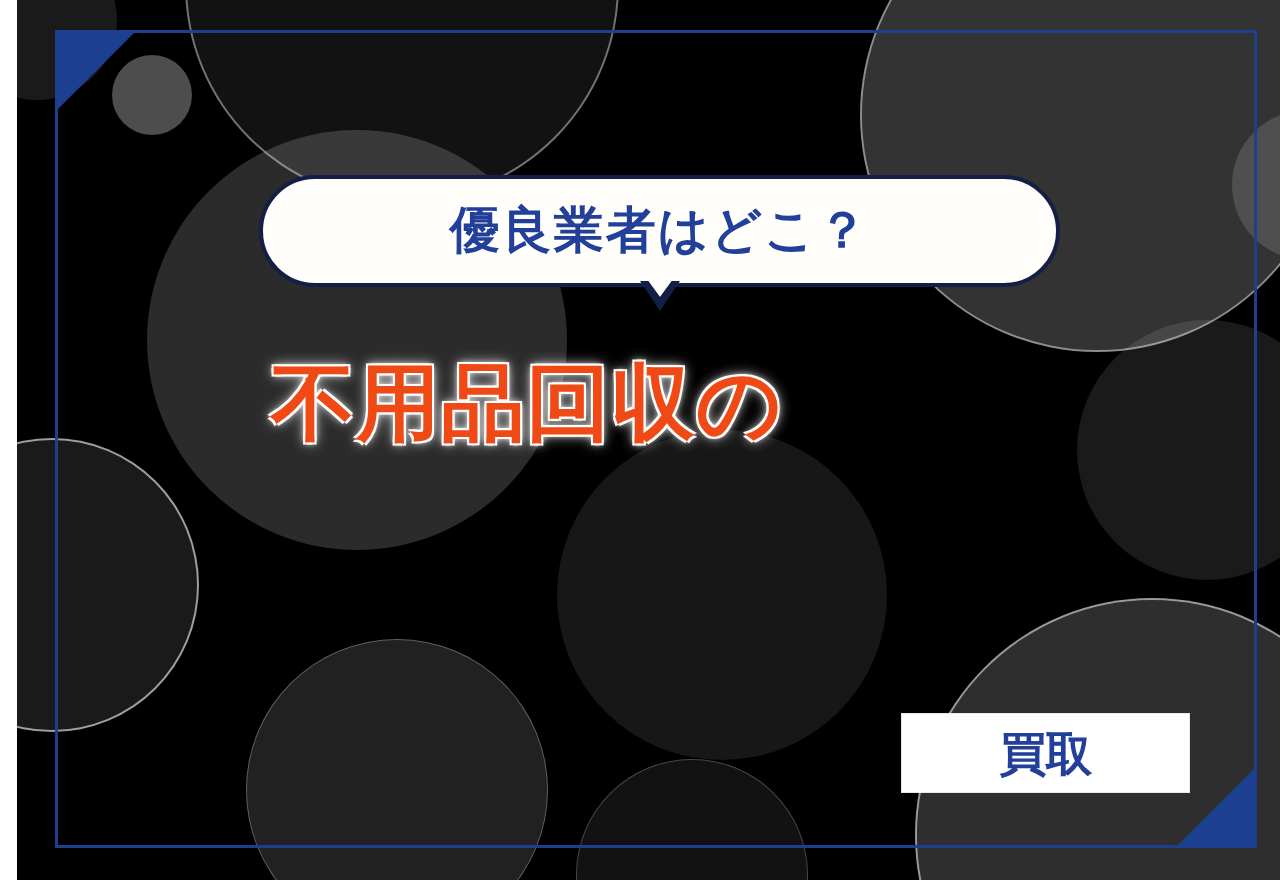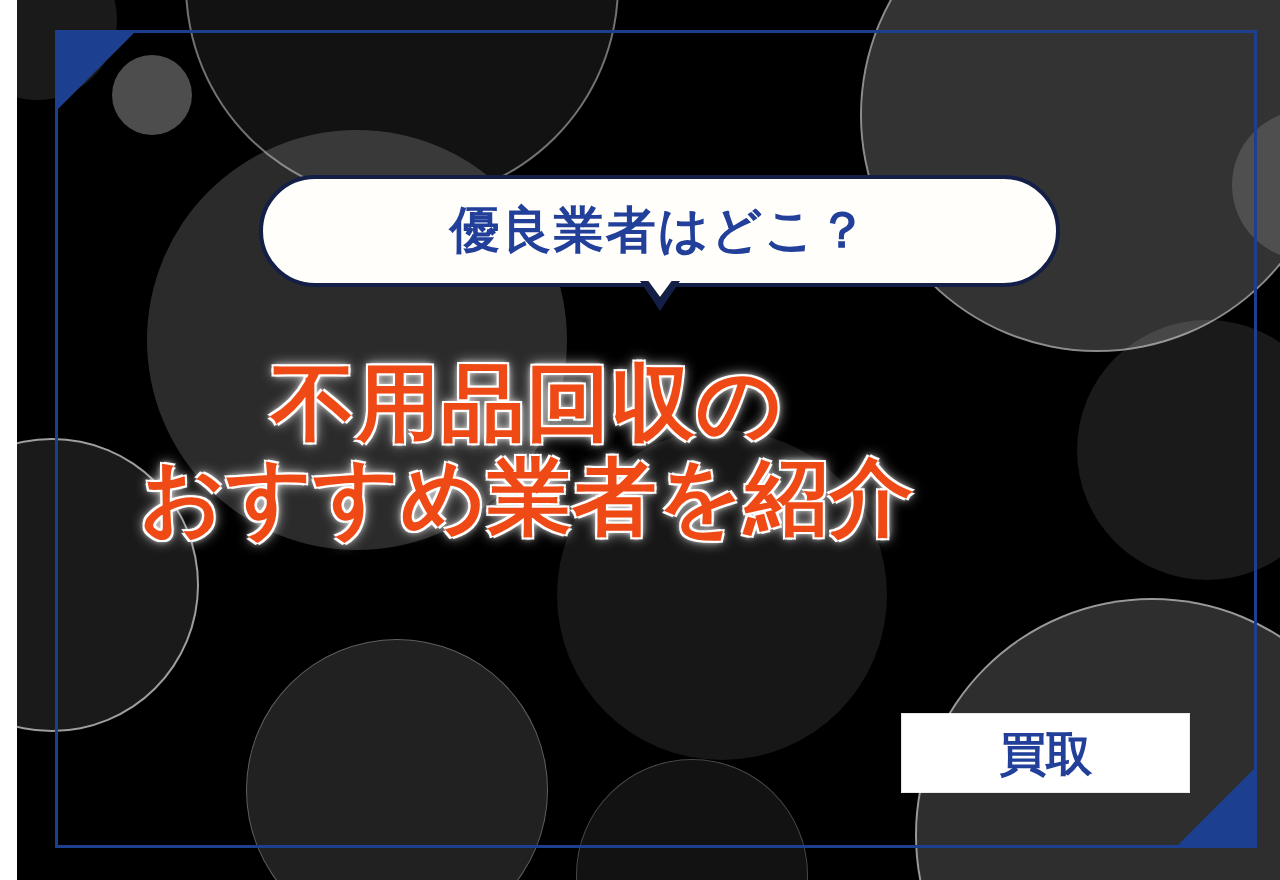--- a/index.html
+++ b/index.html
@@ -244,20 +244,19 @@
       <span id="bubble-text">優良業者はどこ？</span>
     </div>
     <svg id="bubble-tail" viewBox="0 0 46 34">
       <path d="M3 0 L23 30 L43 0 L34 0 L23 17 L12 0 Z" fill="#131f46"></path>
       <path d="M10 -2 L23 16 L36 -2 Z" fill="#fffefb"></path>
     </svg>
   </div>
 
   <div id="headline">
     <span class="hl-line">不用品回収の</span>
-    <span class="hl-line">おすすめ業者を紹介</span>
   </div>
 
   <div id="logo-box">
     <span class="logo-txt" id="logo-kaitori">買取</span>
   </div>
 
 </div>
 
 </body></html>

